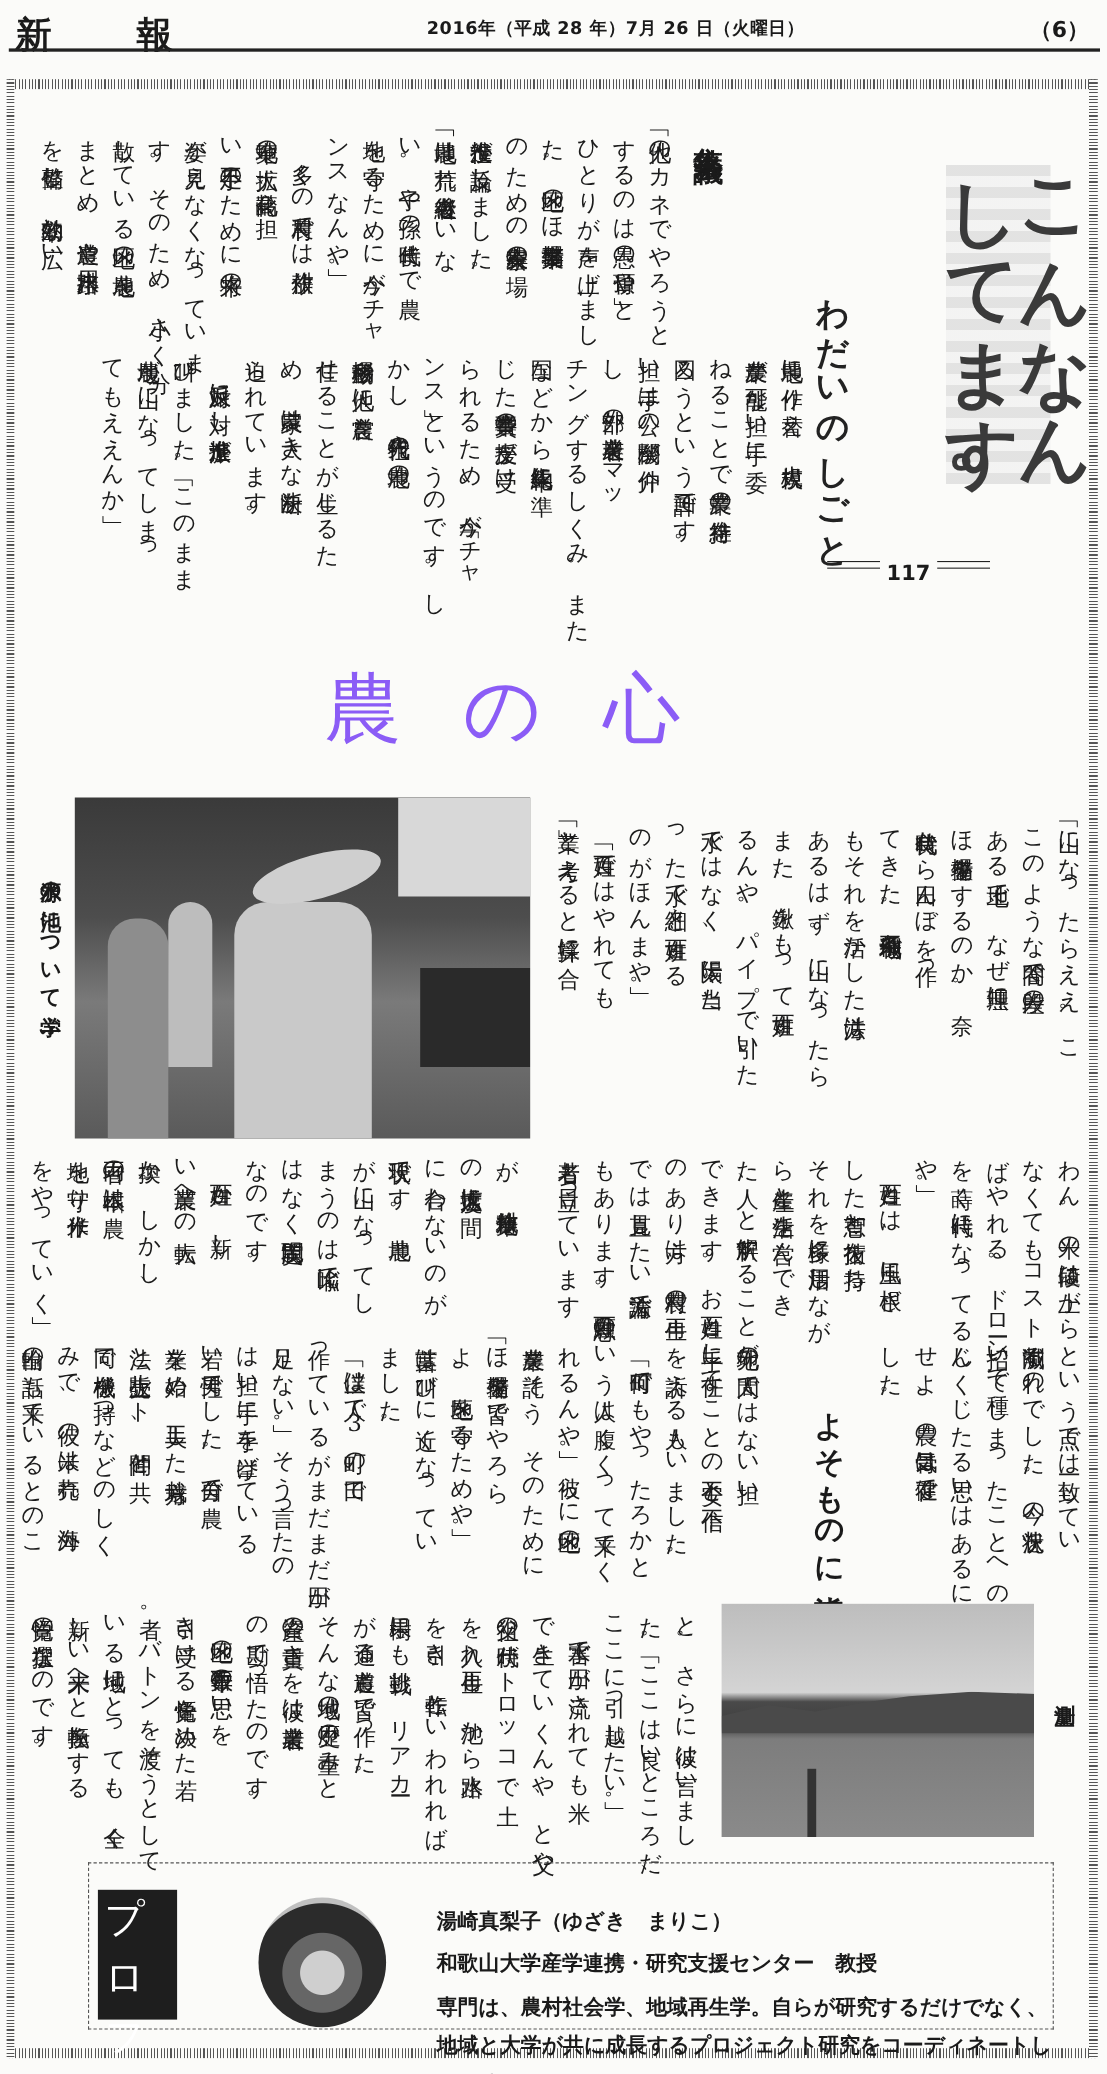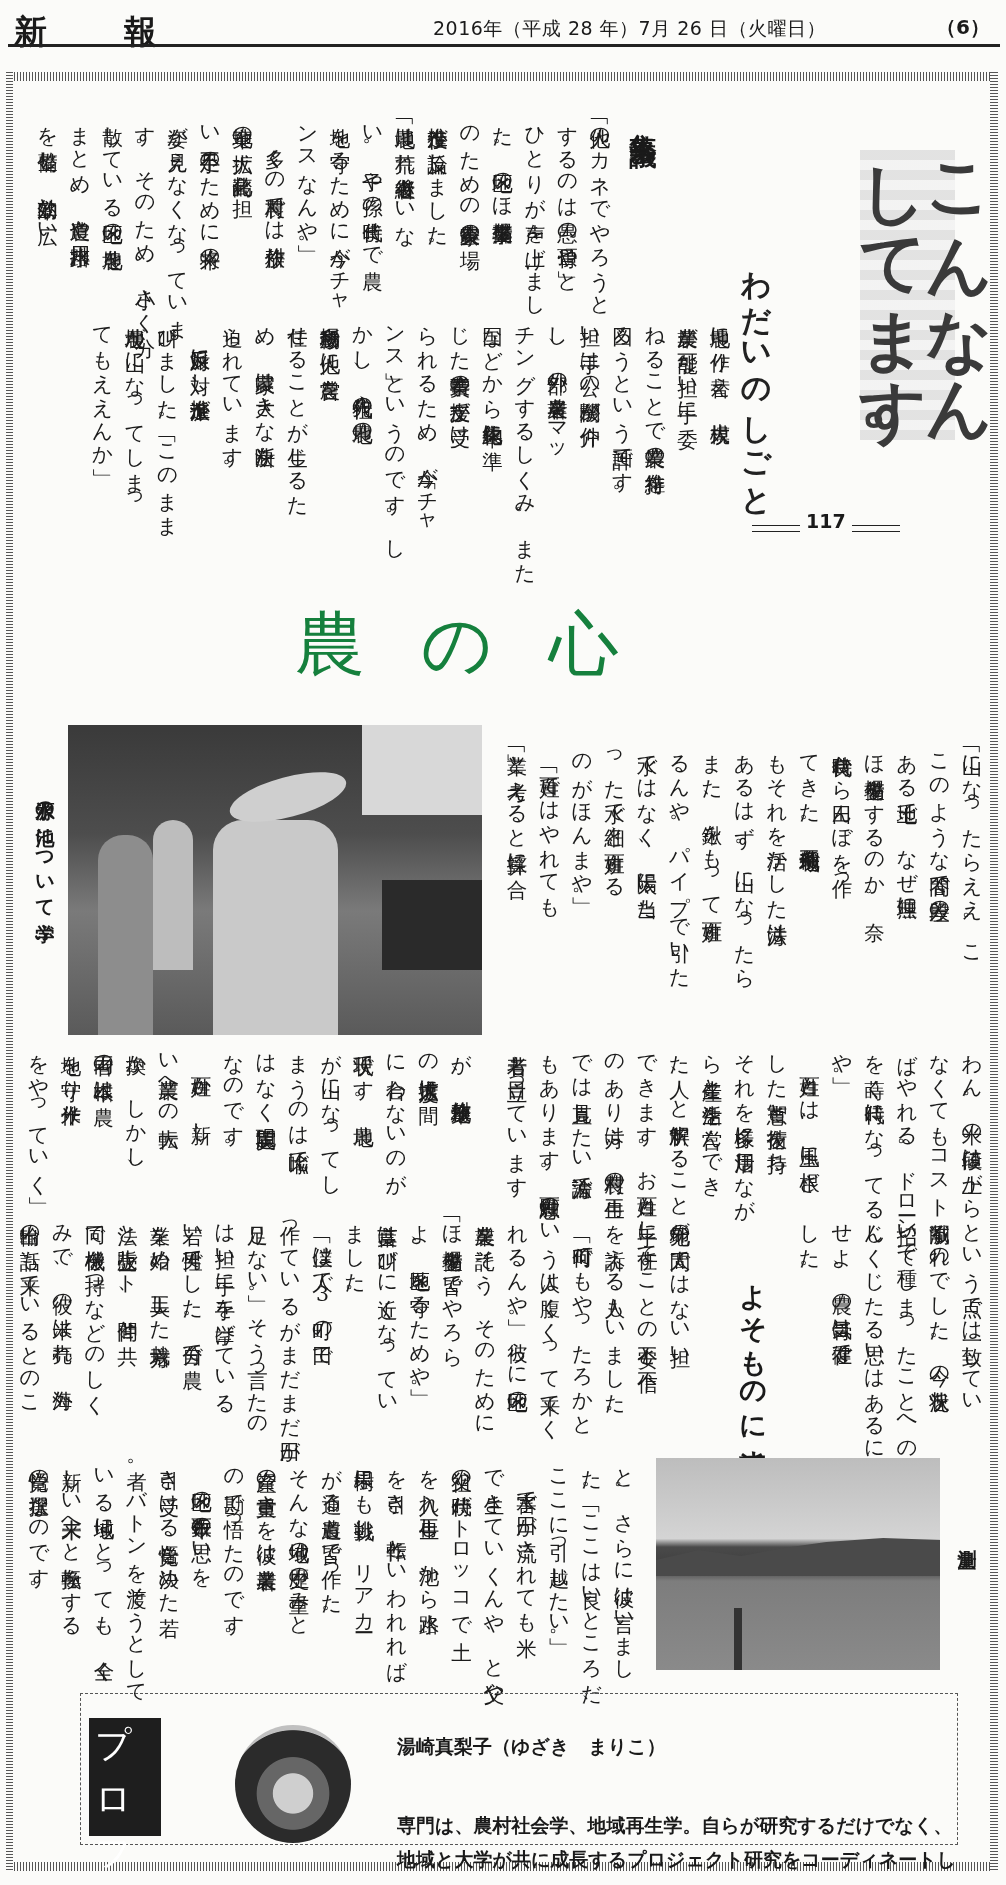--- a/index.html
+++ b/index.html
@@ -2,21 +2,21 @@
 <html><head>
 <meta charset="utf-8">
 <style>
   html,body{margin:0;padding:0;}
   body{width:1006px;height:1885px;background:#fbfbf9;position:relative;overflow:hidden;
        font-family:"DejaVu Sans","Liberation Sans",sans-serif;color:#1a1a1a;}
   .abs{position:absolute;}
   
   .masthead{left:8px;top:6px;width:990px;height:38px;}
   .paper-name{position:absolute;left:6px;top:4px;font-size:33px;font-weight:bold;letter-spacing:22px;}
-  .issue-date{position:absolute;left:380px;top:10px;font-size:19px;font-weight:normal;letter-spacing:0.5px;margin-left:45px;}
+  .issue-date{position:absolute;left:380px;top:10px;font-size:16px;font-weight:bold;letter-spacing:0.5px;}
   .page-no{position:absolute;right:8px;top:8px;font-size:20px;font-weight:bold;}
   .rule{left:8px;top:44px;width:992px;height:3px;background:#222;}
   
   .frame-top{left:8px;top:72px;width:988px;height:9px;
     background:repeating-linear-gradient(90deg,#555 0 1px,#fbfbf9 1px 3px);}
   .frame-bot{left:8px;top:1862px;width:988px;height:9px;
     background:repeating-linear-gradient(90deg,#555 0 1px,#fbfbf9 1px 3px);}
   .frame-left{left:6px;top:72px;width:7px;height:1799px;
     background:repeating-linear-gradient(180deg,#555 0 1px,#fbfbf9 1px 3px);}
   .frame-right{left:990px;top:72px;width:8px;height:1799px;
@@ -29,24 +29,24 @@
   .vhead{position:absolute;writing-mode:vertical-rl;text-orientation:upright;
     font-family:"DejaVu Sans","Liberation Sans",sans-serif;font-weight:bold;font-size:27px;letter-spacing:2px;}
   
   .logo-bg{left:860px;top:150px;width:95px;height:290px;
     background:repeating-linear-gradient(180deg,#d8d8d8 0 10px,#f0f0f0 10px 20px);opacity:.7;}
   .logo-main{left:860px;top:120px;writing-mode:vertical-rl;text-orientation:upright;
     font-family:"DejaVu Sans",sans-serif;font-weight:bold;font-size:66px;line-height:66px;
     color:#3a3a3a;letter-spacing:-4px;}
   .logo-sub{left:735px;top:250px;writing-mode:vertical-rl;text-orientation:upright;
     font-family:"DejaVu Sans",sans-serif;font-weight:bold;font-size:30px;letter-spacing:2px;color:#222;}
-  .series-no{left:752px;top:510px;font-size:19px;font-weight:bold;display:flex;align-items:flex-end;gap:6px;}
+  .series-no{left:752px;top:510px;font-size:19px;font-weight:bold;display:flex;align-items:flex-start;gap:6px;}
   .series-no .dbl{width:48px;height:5px;border-top:1.5px solid #222;border-bottom:1.5px solid #222;}
   
-  .title{left:295px;top:598px;font-family:"DejaVu Sans",sans-serif;font-size:70px;letter-spacing:56px;color:#15803d;}
+  .title{left:295px;top:598px;font-family:"DejaVu Sans",sans-serif;font-size:70px;letter-spacing:56px;color:#8b5cf6;}
   
   .photo{overflow:hidden;}
   .photo1{left:68px;top:725px;width:414px;height:310px;
     background:linear-gradient(180deg,#3a3a3a 0%,#4d4d4d 35%,#7a7a7a 60%,#5a5a5a 100%);}
   .photo1 .sky{position:absolute;right:0;top:0;width:120px;height:90px;background:#d8d8d8;}
   .photo1 .pond{position:absolute;right:0;top:155px;width:100px;height:90px;background:#2a2a2a;}
   .photo1 .man{position:absolute;left:145px;top:95px;width:125px;height:215px;background:#c9c9c9;border-radius:30px 30px 0 0;}
   .photo1 .hat{position:absolute;left:160px;top:52px;width:120px;height:40px;background:#cfcfcf;border-radius:50%;transform:rotate(-15deg);}
   .photo1 .p2{position:absolute;left:30px;top:110px;width:55px;height:200px;background:#8d8d8d;border-radius:25px 25px 0 0;}
   .photo1 .p3{position:absolute;left:85px;top:95px;width:40px;height:150px;background:#bdbdbd;border-radius:20px 20px 0 0;}
@@ -267,14 +267,15 @@
 </div>
 <div class="caption-v" style="left:955px;top:1535px;">測量</div>
 
 <div class="abs profile">
   <div class="profile-label">
     <span>プロ</span>
     <span style="letter-spacing:2px;">フィル</span>
   </div>
   <div class="avatar"></div>
   <div class="p-name">湯崎真梨子（ゆざき　まりこ）</div>
+  <div class="p-affil">和歌山大学産学連携・研究支援センター　教授</div>
   <div class="p-desc">専門は、農村社会学、地域再生学。自らが研究するだけでなく、地域と大学が共に成長するプロジェクト研究をコーディネートしている。</div>
 </div>
 
 </body></html>

